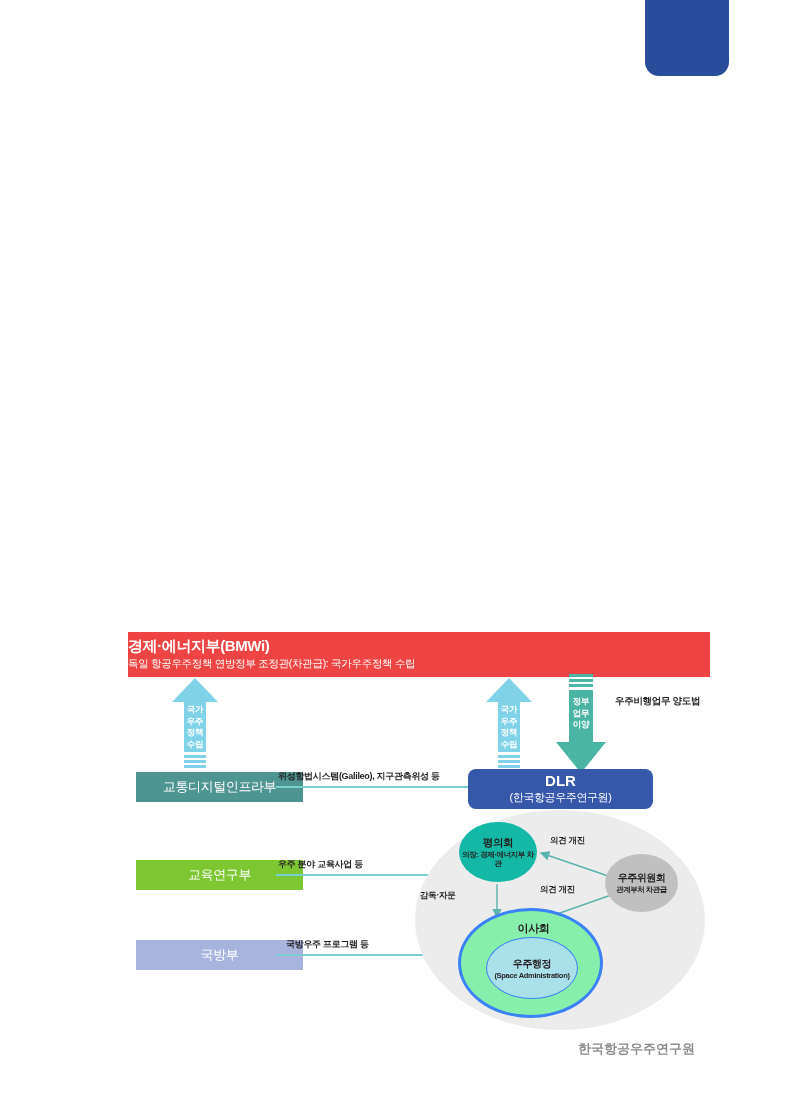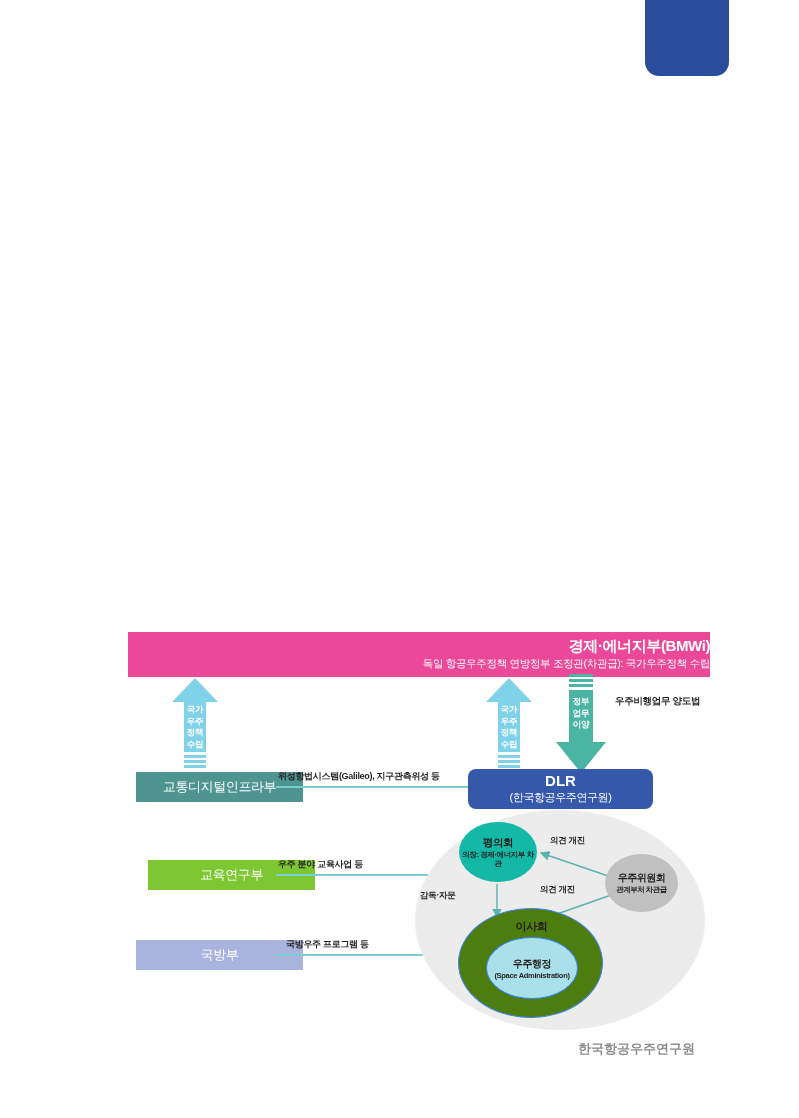--- a/index.html
+++ b/index.html
@@ -36,23 +36,23 @@
     background: #ffffff;
   }
 
   
   #header-bar {
     position: absolute;
     left: 0;
     top: 0;
     width: 582px;
     height: 45px;
-    background: #ec4899;
+    background: #ef4444;
     color: #ffffff;
-    text-align: right;
+    text-align: left;
     box-sizing: border-box;
     padding-top: 4px;
   }
   #header-title {
     font-size: 15px;
     font-weight: bold;
     line-height: 19px;
     letter-spacing: -0.4px;
   }
   #header-subtitle {
@@ -73,21 +73,20 @@
     font-size: 13px;
     letter-spacing: -0.4px;
   }
   #ministry-transport {
     left: 8px; top: 140px;
     background: #4e9490;
   }
   #ministry-education {
     left: 8px; top: 228px;
     background: #7dc832;
-    margin-left: 12px;
   }
   #ministry-defense {
     left: 8px; top: 308px;
     background: #a8b3de;
   }
 
   
   .flow-line {
     position: absolute;
     height: 2px;
@@ -238,22 +237,22 @@
   #space-committee-title { font-size: 10px; font-weight: bold; color: #231f20; letter-spacing: -0.5px; }
   #space-committee-sub { font-size: 7.5px; color: #231f20; letter-spacing: -0.5px; font-weight: bold; }
 
   
   #board-ellipse {
     position: absolute;
     left: 330px;
     top: 276px;
     width: 145px;
     height: 110px;
-    background: #4d7c0f;
-    border: 1px solid #3b82f6;
+    background: #86efac;
+    border: 3px solid #3b82f6;
     border-radius: 50%;
     box-sizing: border-box;
   }
   #board-title {
     position: absolute;
     left: 0; top: 10px;
     width: 145px;
     text-align: center;
     font-size: 11px;
     color: #231f20;

